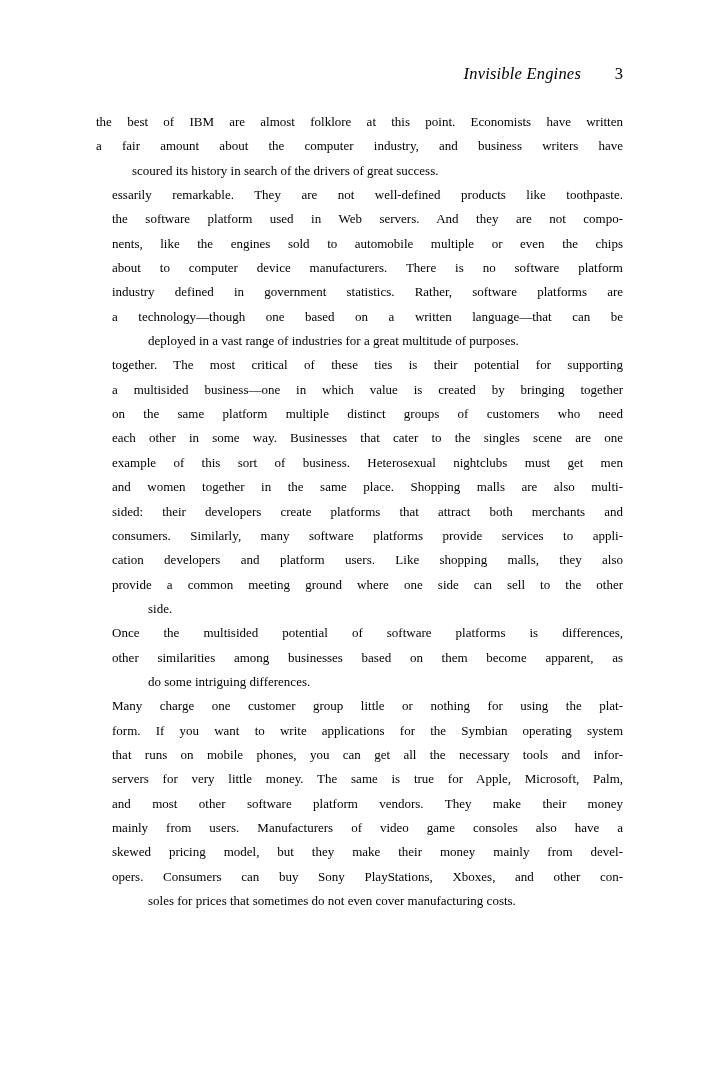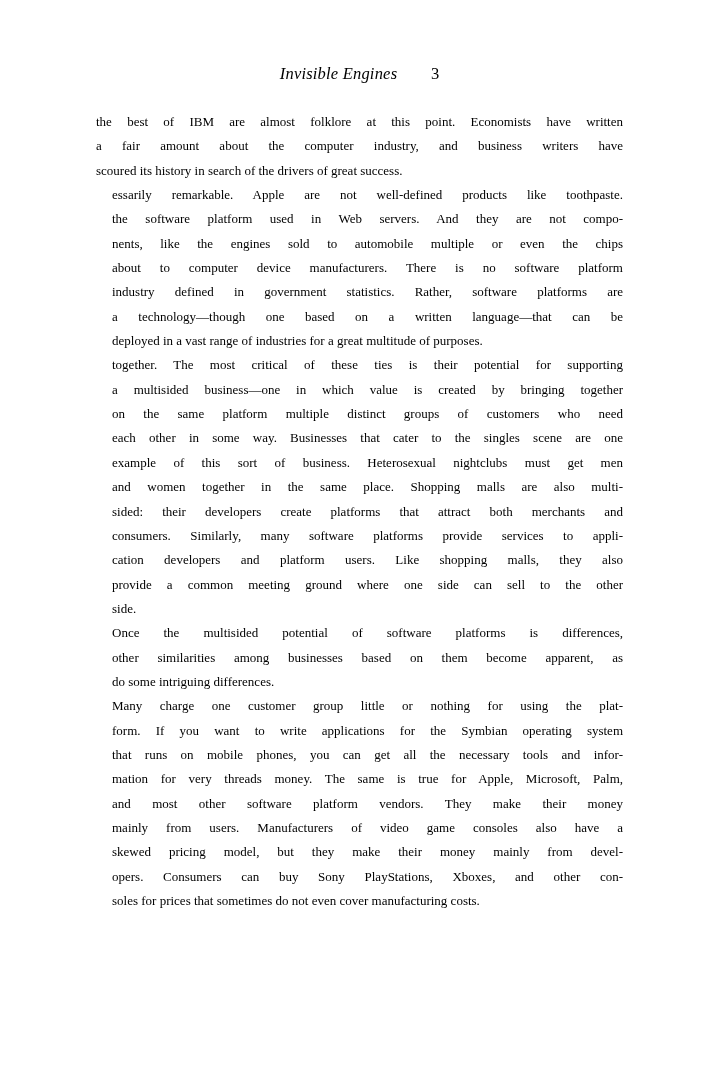--- a/index.html
+++ b/index.html
@@ -20,21 +20,21 @@
 
   
   .running-head {
     position: absolute;
     left: 96px;
     right: 97px;
     top: 64px;
     height: 22px;
     display: flex;
     align-items: baseline;
-    justify-content: center;
+    justify-content: flex-end;
   }
   .running-head .book-title {
     font-style: italic;
     font-size: 16.5px;
     letter-spacing: 0.2px;
     white-space: nowrap;
   }
   .running-head .folio {
     font-size: 16.5px;
     margin-left: 30px;
@@ -64,20 +64,21 @@
   }
   
   .line {
     display: block;
     text-align: justify;
     text-align-last: justify;
     white-space: pre-wrap;
   }
   .line.last {
     text-align-last: left;
+    margin-left: 36px;
   }
   .line.first-indent {
     text-indent: 16px;
   }
 </style>
 </head>
 <body>
 
 <div class="page">
 
@@ -86,21 +87,21 @@
     <span class="folio">3</span>
   </div>
 
   <div class="text-block">
       <p class="para">
         <span class="line">the best of IBM are almost folklore at this point. Economists have written</span>
         <span class="line">a fair amount about the computer industry, and business writers have</span>
         <span class="line last">scoured its history in search of the drivers of great success.</span>
       </p>
       <p class="para indent">
-        <span class="line">essarily remarkable. Apple are not well-defined products like toothpaste.</span>
+        <span class="line">essarily remarkable. They are not well-defined products like toothpaste.</span>
         <span class="line">the software platform used in Web servers. And they are not compo-</span>
         <span class="line">nents, like the engines sold to automobile multiple or even the chips</span>
         <span class="line">about to computer device manufacturers. There is no software platform</span>
         <span class="line">industry defined in government statistics. Rather, software platforms are</span>
         <span class="line">a technology—though one based on a written language—that can be</span>
         <span class="line last">deployed in a vast range of industries for a great multitude of purposes.</span>
       </p>
       <p class="para indent">
         <span class="line">together. The most critical of these ties is their potential for supporting</span>
         <span class="line">a multisided business—one in which value is created by bringing together</span>
@@ -116,21 +117,21 @@
       </p>
       <p class="para indent">
         <span class="line first-indent">Once the multisided potential of software platforms is differences,</span>
         <span class="line">other similarities among businesses based on them become apparent, as</span>
         <span class="line last">do some intriguing differences.</span>
       </p>
       <p class="para indent">
         <span class="line first-indent">Many charge one customer group little or nothing for using the plat-</span>
         <span class="line">form. If you want to write applications for the Symbian operating system</span>
         <span class="line">that runs on mobile phones, you can get all the necessary tools and infor-</span>
-        <span class="line">mation for very threads money. The same is true for Apple, Microsoft, Palm,</span>
+        <span class="line">servers for very little money. The same is true for Apple, Microsoft, Palm,</span>
         <span class="line">and most other software platform vendors. They make their money</span>
         <span class="line">mainly from users. Manufacturers of video game consoles also have a</span>
         <span class="line">skewed pricing model, but they make their money mainly from devel-</span>
         <span class="line">opers. Consumers can buy Sony PlayStations, Xboxes, and other con-</span>
         <span class="line last">soles for prices that sometimes do not even cover manufacturing costs.</span>
       </p>
     </div>
 
 </div>
 

